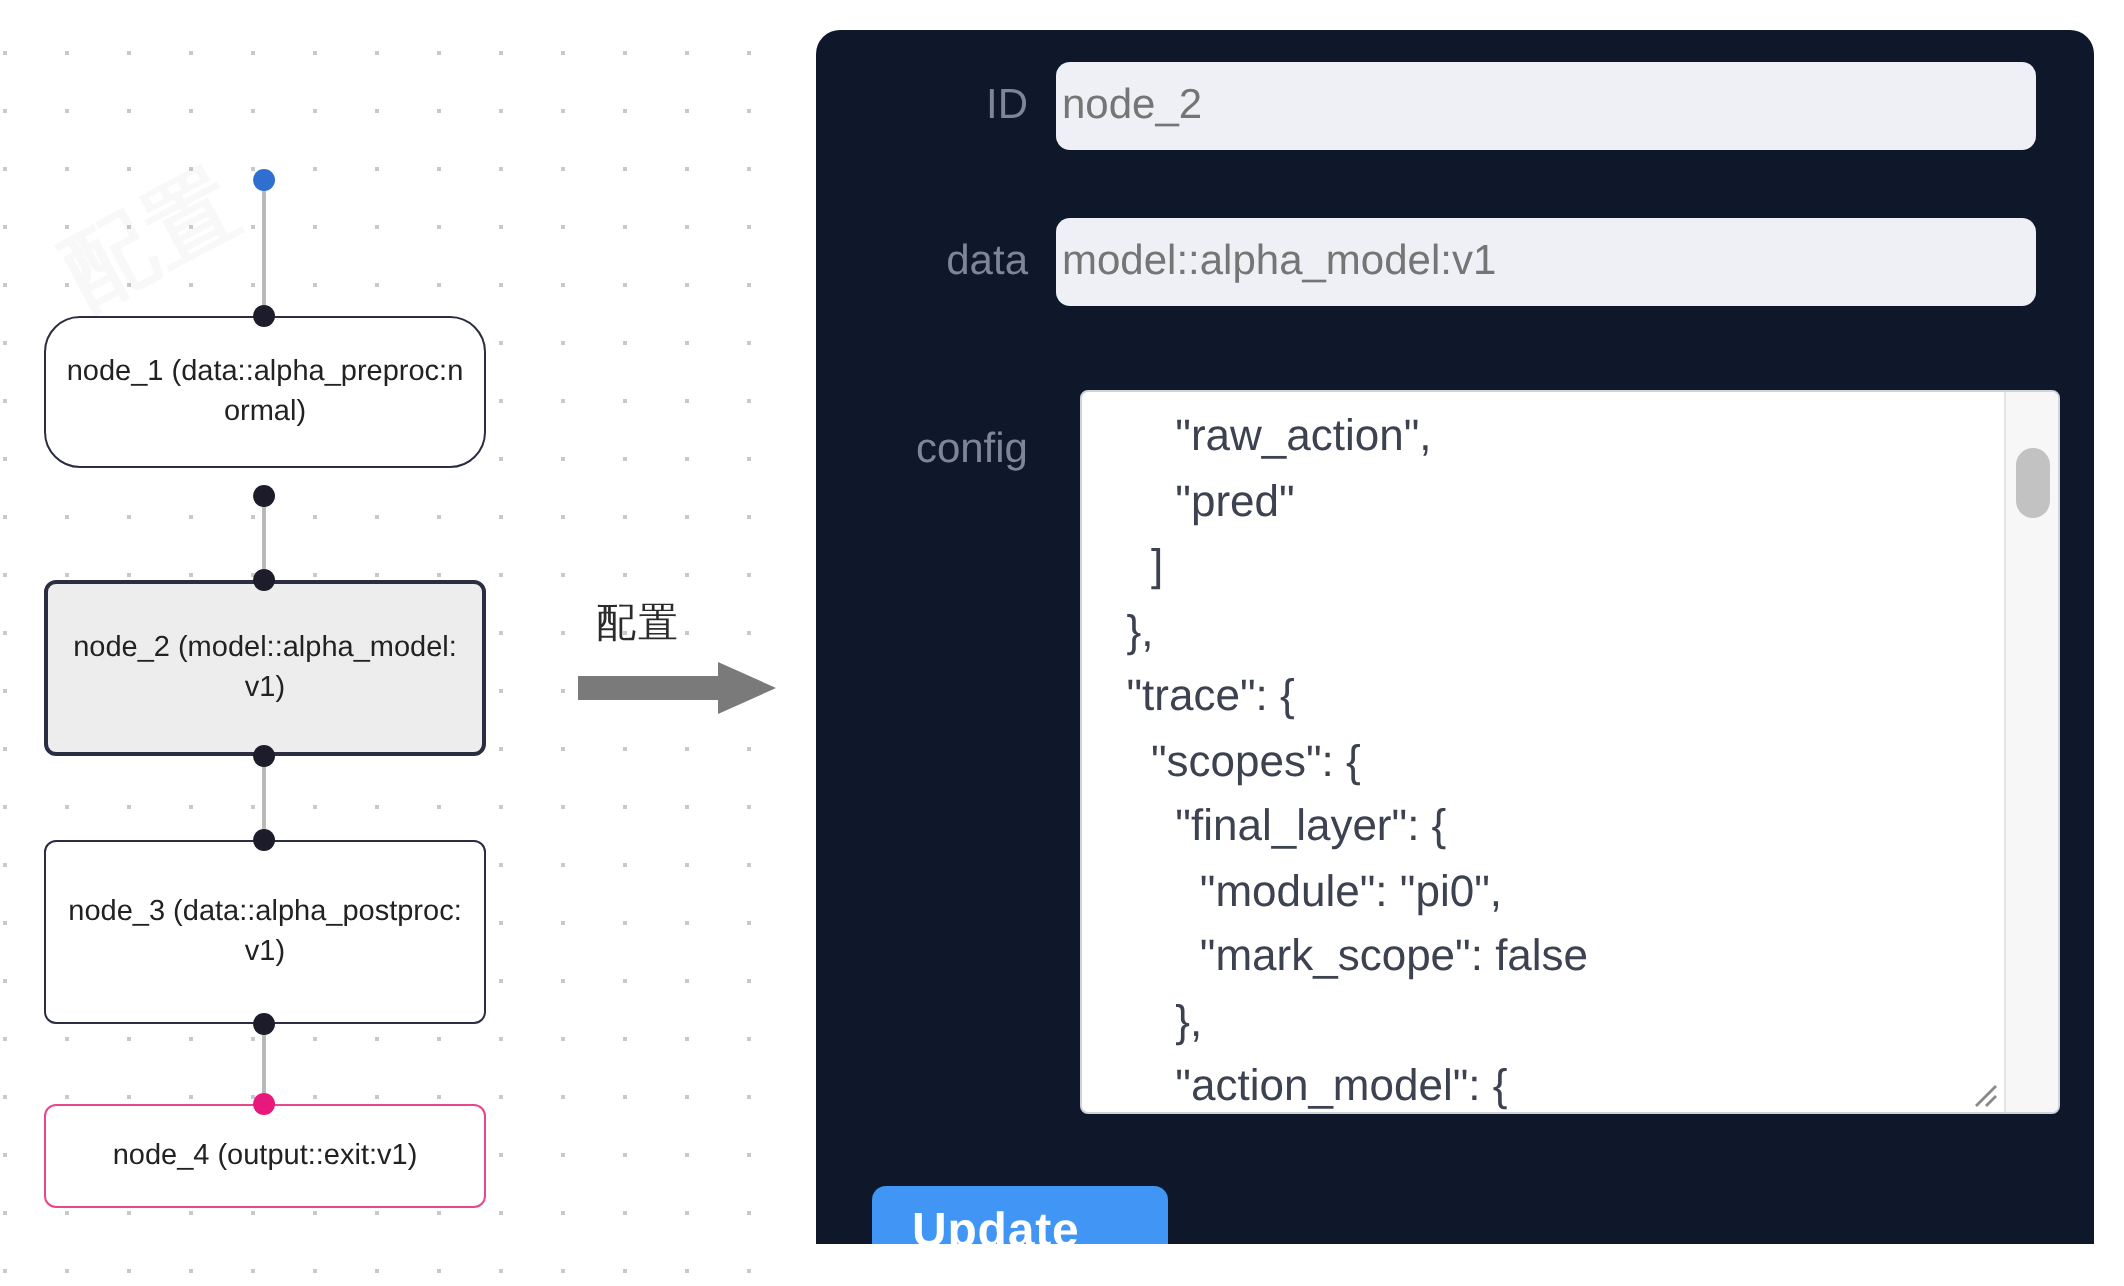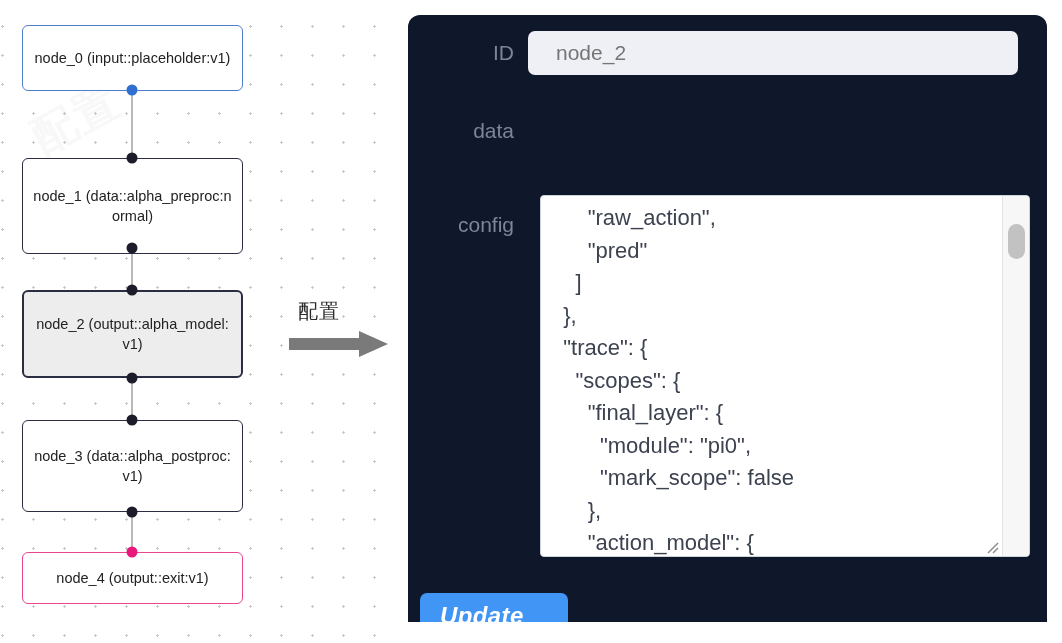--- a/index.html
+++ b/index.html
@@ -140,21 +140,21 @@
   }
   .field-input {
     width: 490px;
     height: 44px;
     background: #eef0f5;
     border: none;
     border-radius: 7px;
     color: #9aa0ae;
     font-family: "Liberation Sans", sans-serif;
     font-size: 21px;
-    padding: 0 28px;
+    padding: 0 3px;
     outline: none;
   }
 
   
   #config-row { position: absolute; left: 0; top: 180px; }
   #config-label {
     position: absolute;
     left: 0; top: 18px;
     color: #7d8597;
     font-size: 21px;
@@ -201,67 +201,62 @@
     background: #c2c2c2;
   }
   #resize-grip {
     position: absolute;
     right: 30px; bottom: 2px;
     width: 16px; height: 16px;
   }
 
   #update-button {
     position: absolute;
-    left: 12px; top: 578px;
+    left: 28px; top: 578px;
     width: 148px; height: 45px;
     background: #4095f5;
     color: #ffffff;
     border: none;
     border-radius: 7px;
     font-family: "Liberation Sans", sans-serif;
     font-size: 24px;
     font-weight: 700;
     letter-spacing: 0.4px;
     cursor: pointer;
     text-align: left;
     padding-left: 20px;
-    font-style: italic;
   }
 </style>
 </head>
 <body>
 
 <div id="root">
 
   <div id="graph-canvas">
 
     <div class="watermark" style="left:30px; top:90px;">配置</div>
     <div class="watermark" style="left:120px; top:430px;">配置</div>
 
     <div class="edge" style="top:90px;  height:68px;"></div>
     <div class="edge" style="top:248px; height:42px;"></div>
     <div class="edge" style="top:378px; height:42px;"></div>
     <div class="edge" style="top:512px; height:40px;"></div>
 
-    <div class="node input-node" style="left:22px; top:25px; height:66px;">
-      <div class="node-text">node_0
-(input::placeholder:v1)</div>
-    </div>
     <div class="handle blue" style="left:132px; top:90px;"></div>
 
-    <div class="node plain" style="left:22px; top:158px; height:96px;">
+    <div class="node plain" style="left:22px; top:158px; height:76px;border-radius:18px;">
       <div class="node-text">node_1
 (data::alpha_preproc:normal)</div>
     </div>
     <div class="handle" style="left:132px; top:158px;"></div>
     <div class="handle" style="left:132px; top:248px;"></div>
 
     <div class="node selected" style="left:22px; top:290px; height:88px;">
       <div class="node-text">node_2
-(output::alpha_model:v1)</div>
+(model::alpha_model:v1)</div>
     </div>
     <div class="handle" style="left:132px; top:290px;"></div>
     <div class="handle" style="left:132px; top:378px;"></div>
 
     <div class="node plain" style="left:22px; top:420px; height:92px;justify-content:flex-end;">
       <div class="node-text">node_3
 (data::alpha_postproc:v1)</div>
     </div>
     <div class="handle" style="left:132px; top:420px;"></div>
     <div class="handle" style="left:132px; top:512px;"></div>
@@ -283,20 +278,21 @@
 
   <div id="config-panel">
 
     <div class="field-row" style="left:0; top:16px;">
       <div class="field-label">ID</div>
       <input class="field-input" type="text" placeholder="node_2" style="">
     </div>
 
     <div class="field-row" style="left:0; top:94px;">
       <div class="field-label">data</div>
+      <input class="field-input" type="text" placeholder="model::alpha_model:v1" style="">
     </div>
 
     <div id="config-row">
       <div id="config-label">config</div>
       <div id="config-box">
         <pre id="config-text">      "raw_action",
       "pred"
     ]
   },
   "trace": {

